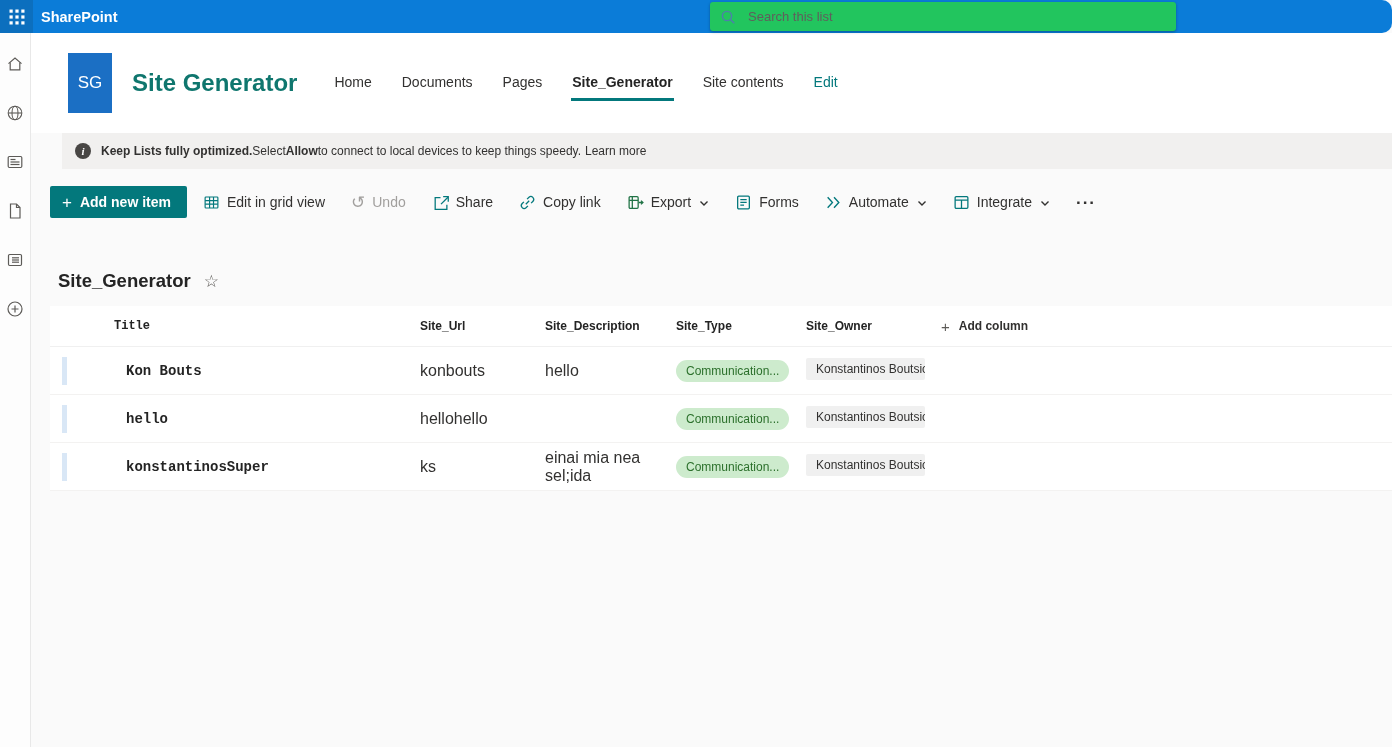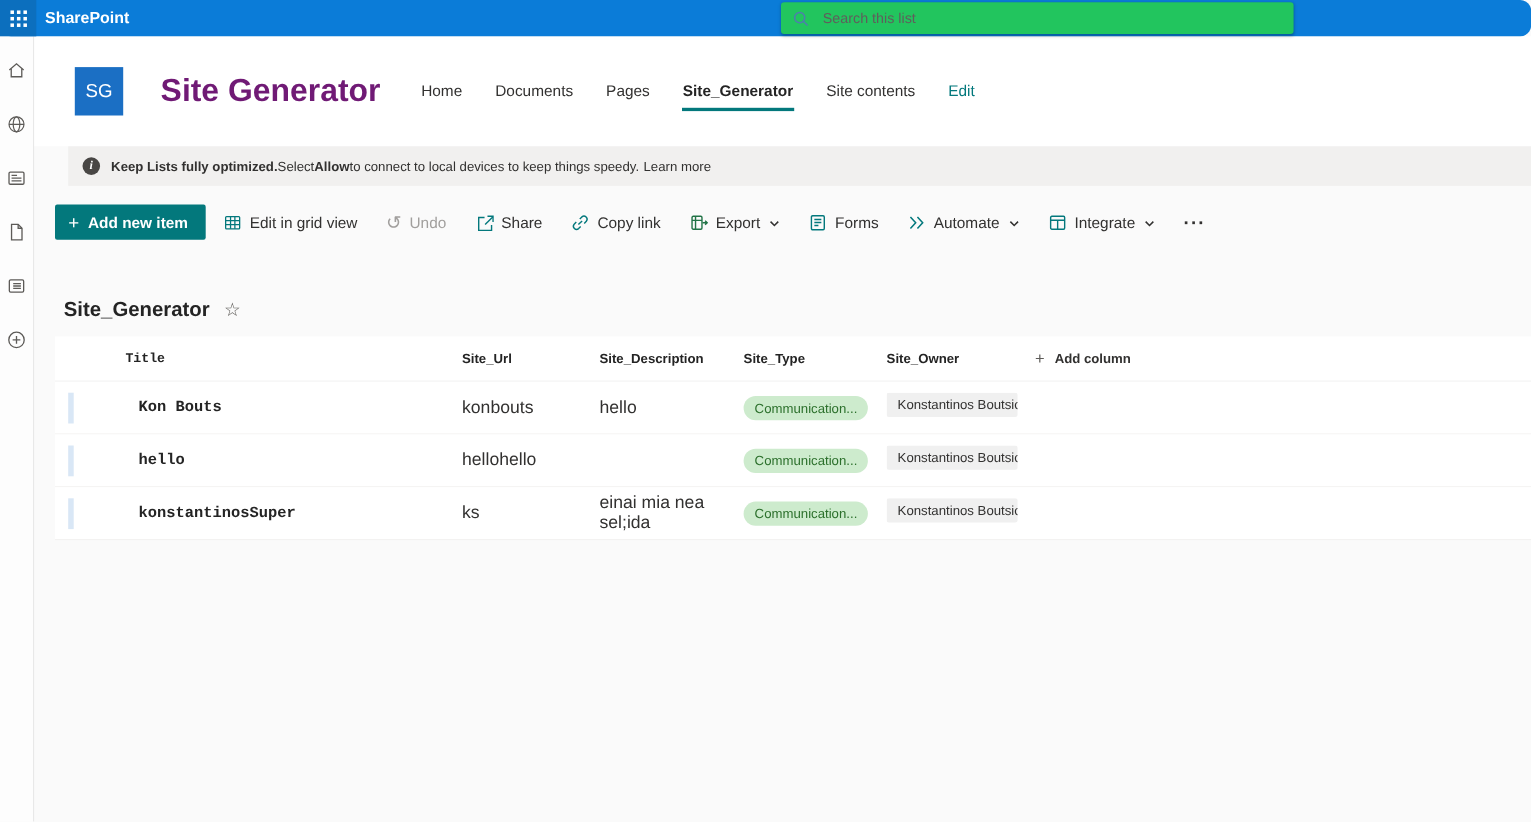--- a/index.html
+++ b/index.html
@@ -39,24 +39,24 @@
     padding-top:22px; gap:31px; z-index:10;
   }
   .rail-item { width:18px; height:18px; cursor:pointer; }
 
   
   .main { position:absolute; left:31px; top:33px; right:0; bottom:0; }
 
   
   .site-header { height:100px; background:#fff; display:flex; align-items:center; padding-left:37px; }
   .site-logo {
-    width:44px; height:44px; background:#1b6fc4; color:#fff; font-size:17px;
+    width:44px; height:60px; background:#1b6fc4; color:#fff; font-size:17px;
     display:flex; align-items:center; justify-content:center; cursor:pointer; flex:none;
   }
-  .site-title { font-size:29px; font-weight:700; color:#701a75; margin-left:34px; white-space:nowrap; }
+  .site-title { font-size:24px; font-weight:700; color:#0f766e; margin-left:20px; white-space:nowrap; }
   .site-nav { display:flex; margin-left:36px; gap:28px; align-items:center; font-size:14px; }
   .nav-item { padding:8px 1px; cursor:pointer; color:#323130; border-bottom:3px solid transparent; }
   .nav-item.active { font-weight:700; color:#242424; border-bottom:3px solid #03787c; }
   .nav-item.accent { color:#03787c; }
 
   
   .banner {
     margin-left:31px; height:36px; background:#f1f0ef;
     display:flex; align-items:center; padding-left:13px; font-size:12px; color:#323130;
   }

